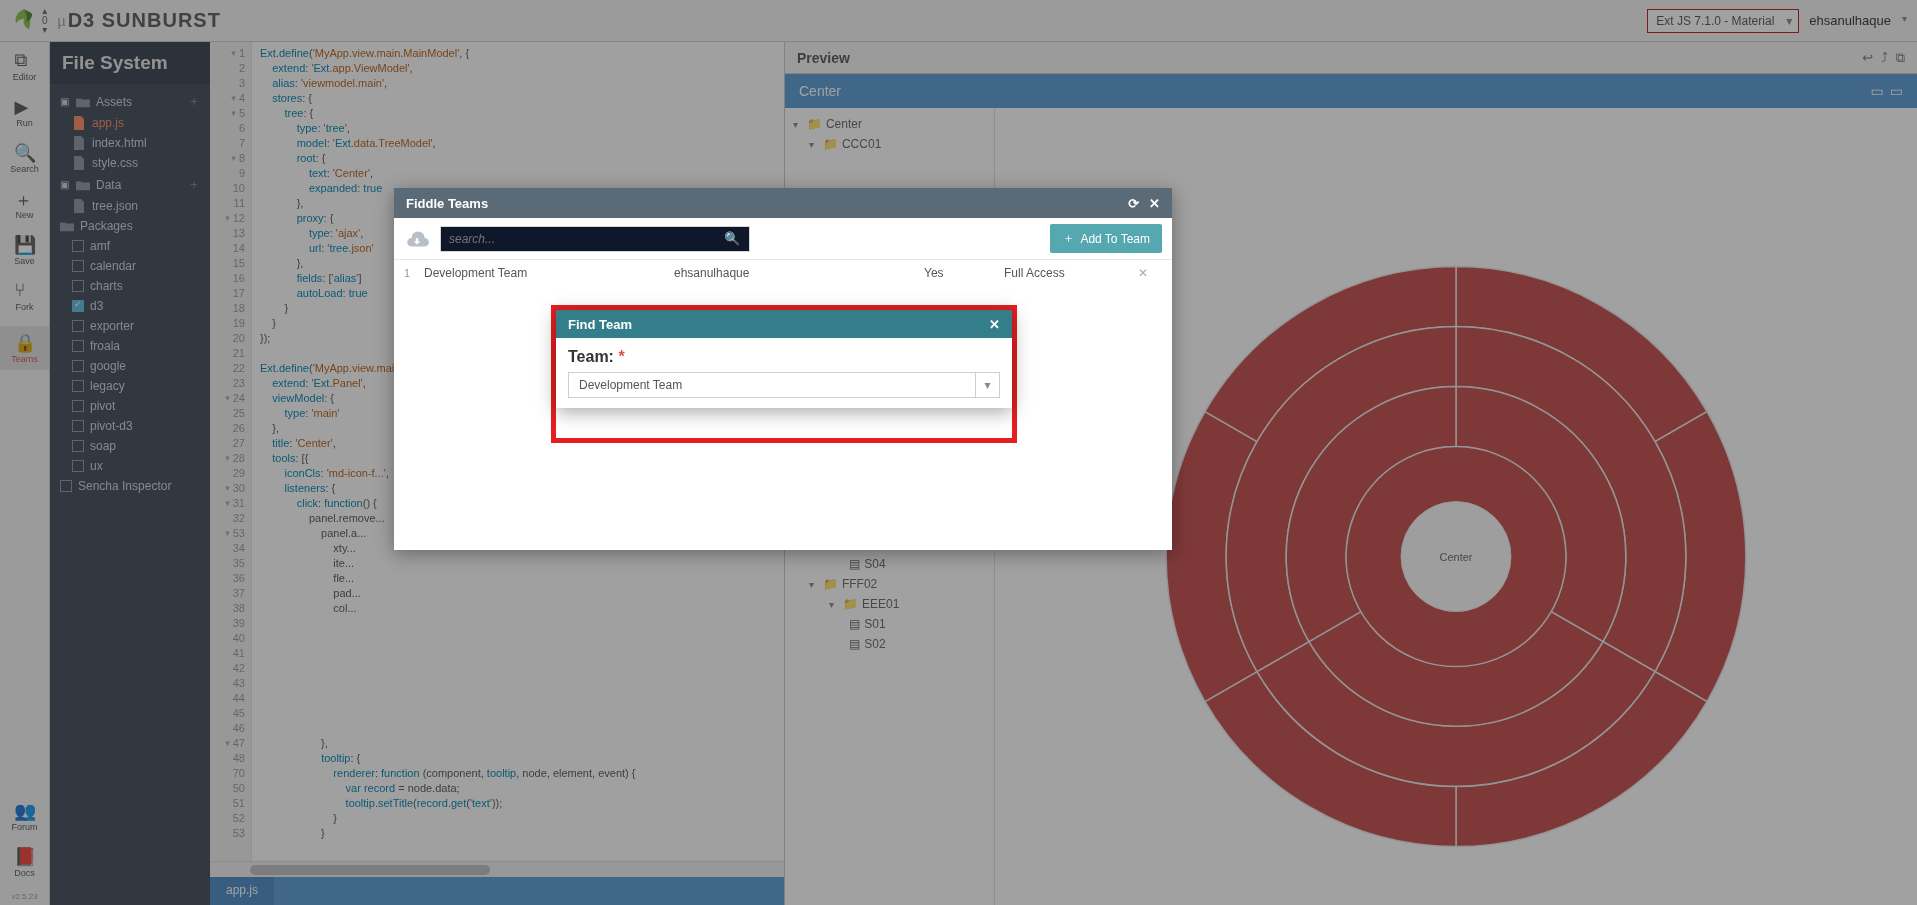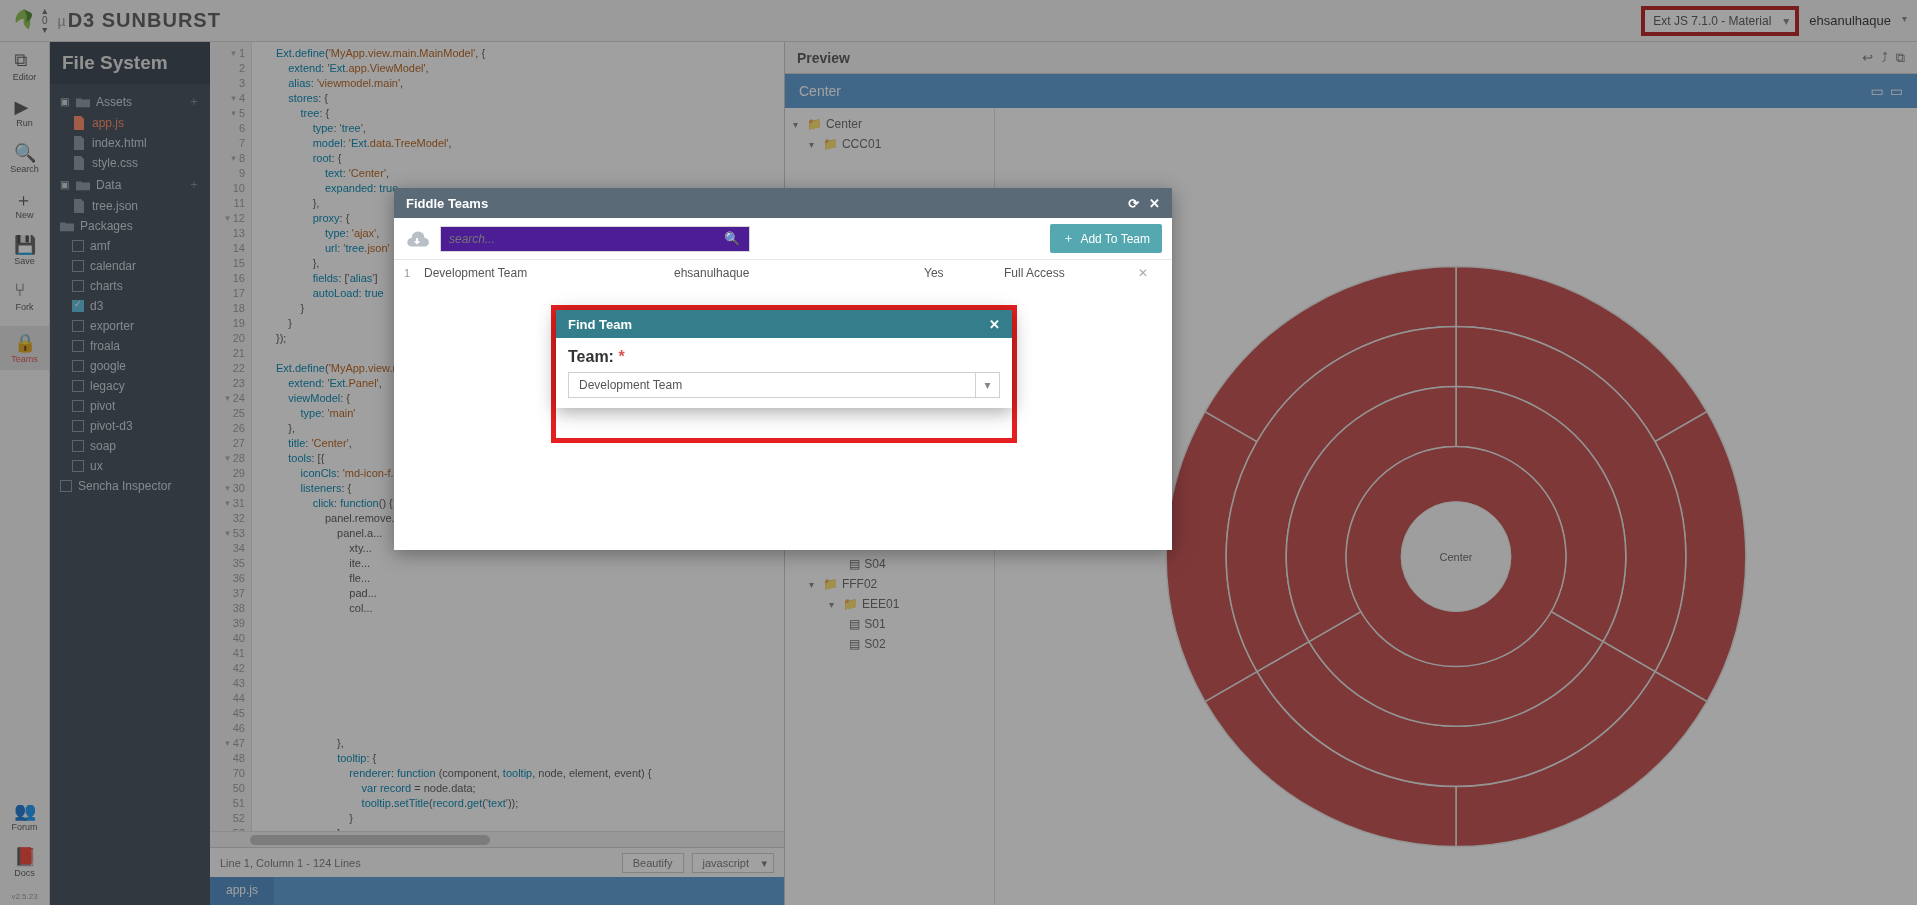--- a/index.html
+++ b/index.html
@@ -6,21 +6,21 @@
 body { background: #e8e8e8; width: 1917px; height: 905px; overflow: hidden; position: relative; font-size: 13px; color: #333; }
 
 
 .topbar { height: 42px; background: #f5f5f5; display: flex; align-items: center; padding: 0 10px; border-bottom: 1px solid #d0d0d0; }
 .logo-leaf { width: 28px; height: 28px; margin-right: 4px; }
 .vote-controls { display: flex; flex-direction: column; align-items: center; margin-right: 10px; font-size: 10px; color: #666; }
 .vote-controls .arrow { line-height: 8px; cursor: pointer; }
 .topbar .title-prefix { color: #999; font-size: 14px; margin-right: 2px; }
 .topbar .title { font-size: 20px; font-weight: 600; color: #5a5a5a; letter-spacing: 1px; }
 .topbar .right { margin-left: auto; display: flex; align-items: center; gap: 10px; }
-.framework-select { background: #fff; border: 4px solid #b91c1c; padding: 4px 24px 4px 8px; font-size: 12px; color: #555; position: relative; margin-left: 34px; }
+.framework-select { background: #fff; border: 1px solid #b91c1c; padding: 4px 24px 4px 8px; font-size: 12px; color: #555; position: relative; margin-left: 34px; }
 .framework-select::after { content: '▾'; position: absolute; right: 6px; color: #888; }
 .user-label { font-size: 13px; color: #333; padding-right: 16px; position: relative; }
 .user-label::after { content: '▾'; position: absolute; right: 0; color: #888; font-size: 10px; }
 
 
 .icon-sidebar { position: absolute; left: 0; top: 42px; bottom: 0; width: 50px; background: #f5f5f5; border-right: 1px solid #d0d0d0; display: flex; flex-direction: column; align-items: center; padding-top: 8px; }
 .icon-sidebar .tool { display: flex; flex-direction: column; align-items: center; margin-bottom: 14px; color: #555; cursor: pointer; }
 .icon-sidebar .tool svg, .icon-sidebar .tool .glyph { width: 20px; height: 20px; font-size: 18px; }
 .icon-sidebar .tool .label { font-size: 9px; margin-top: 2px; }
 .icon-sidebar .tool.active { color: #d9534f; background: #e0e0e0; width: 100%; padding: 6px 0; }
@@ -40,21 +40,21 @@
 .checkbox { width: 12px; height: 12px; border: 1px solid #8a97a3; display: inline-block; }
 .checkbox.checked { background: #5bc0de; border-color: #5bc0de; position: relative; }
 .checkbox.checked::after { content: '✓'; color: #fff; font-size: 9px; position: absolute; left: 1px; top: -2px; }
 
 
 .editor-wrap { position: absolute; left: 210px; top: 42px; bottom: 0; width: 575px; background: #fdfdfd; border-right: 1px solid #c8c8c8; display: flex; flex-direction: column; }
 .editor { flex: 1; display: flex; font-family: Consolas, Monaco, monospace; font-size: 11px; overflow: hidden; position: relative; }
 .gutter { width: 42px; background: #f0f0f0; color: #999; text-align: right; padding: 4px 6px 4px 0; line-height: 15px; border-right: 1px solid #e0e0e0; }
 .gutter .ln { display: flex; justify-content: flex-end; gap: 3px; }
 .gutter .fold { color: #aaa; font-size: 9px; }
-.code { flex: 1; padding: 4px 8px; line-height: 15px; white-space: pre; color: #555; overflow: hidden; margin-left: 16px; }
+.code { flex: 1; padding: 4px 8px; line-height: 15px; white-space: pre; color: #555; overflow: hidden; }
 .code .kw { color: #0086b3; }
 .code .str { color: #b55f18; }
 .code .lit { color: #0086b3; }
 .editor-hscroll { height: 16px; background: #f0f0f0; border-top: 1px solid #ddd; position: relative; }
 .editor-hscroll .thumb { position: absolute; height: 10px; background: #c0c0c0; border-radius: 5px; top: 3px; left: 40px; width: 240px; }
 .editor-status { height: 30px; border-top: 1px solid #d0d0d0; display: flex; align-items: center; padding: 0 10px; font-size: 11px; color: #777; background: #fafafa; }
 .editor-status .right { margin-left: auto; display: flex; gap: 8px; }
 .editor-status .btn { border: 1px solid #ccc; padding: 3px 10px; background: #fff; }
 .editor-status .select { border: 1px solid #ccc; padding: 3px 24px 3px 10px; background: #fff; position: relative; }
 .editor-status .select::after { content: '▾'; position: absolute; right: 6px; }
@@ -76,21 +76,21 @@
 
 
 .sunburst-col svg { position: absolute; left: 50%; top: 50%; transform: translate(-50%, -42%); }
 
 
 .modal-teams { position: absolute; left: 394px; top: 188px; width: 778px; height: 362px; background: #fff; box-shadow: 0 4px 18px rgba(0,0,0,0.35); display: flex; flex-direction: column; z-index: 20; }
 .modal-teams .mheader { height: 30px; background: #5a6a77; color: #fff; display: flex; align-items: center; padding: 0 12px; font-size: 13px; font-weight: 600; }
 .modal-teams .mheader .icons { margin-left: auto; display: flex; gap: 10px; }
 .modal-teams .toolbar { height: 42px; display: flex; align-items: center; padding: 0 10px; gap: 10px; border-bottom: 1px solid #e6e6e6; }
 .modal-teams .cloud-icon { width: 26px; height: 20px; color: #b8bfc6; }
-.modal-teams .search-box { flex: 0 0 310px; border: 1px solid #d6d6d6; height: 26px; display: flex; align-items: center; padding: 0 8px; background: #4c1d95; }
+.modal-teams .search-box { flex: 0 0 310px; border: 1px solid #d6d6d6; height: 26px; display: flex; align-items: center; padding: 0 8px; background: #0f172a; }
 .modal-teams .search-box input { flex: 1; border: none; outline: none; background: transparent; font-size: 12px; font-style: italic; color: #888; }
 .modal-teams .search-box .mag { color: #888; }
 .modal-teams .add-btn { margin-left: auto; background: #56a8b0; color: #fff; padding: 6px 12px; font-size: 12px; display: flex; align-items: center; gap: 6px; border-radius: 2px; }
 .modal-teams .grid-head { display: flex; padding: 8px 24px; font-size: 12px; font-weight: 700; color: #444; border-bottom: 1px solid #e6e6e6; }
 .modal-teams .grid-row { display: flex; padding: 6px 24px; font-size: 12px; color: #555; align-items: center; }
 .modal-teams .grid-row .rownum { width: 20px; color: #999; font-size: 11px; margin-left: -14px; }
 .col-name { flex: 0 0 250px; }
 .col-creator { flex: 0 0 250px; }
 .col-public { flex: 0 0 80px; }
 .col-perm { flex: 1; }
@@ -493,27 +493,20 @@
         <div class="ln">
           <span class="fold">&nbsp;</span>
           <span>53</span>
         </div>
       </div>
     <div class="code" id="code"><div><span class="kw">Ext</span>.<span class="kw">define</span>(<span class="str">'MyApp.view.main.MainModel'</span>, {</div><div>    <span class="kw">extend</span>: <span class="str">'<span class="kw">Ext</span>.app.ViewModel'</span>,</div><div>    <span class="kw">alias</span>: <span class="str">'viewmodel.main'</span>,</div><div>    <span class="kw">stores</span>: {</div><div>        <span class="kw">tree</span>: {</div><div>            <span class="kw">type</span>: <span class="str">'<span class="kw">tree</span>'</span>,</div><div>            <span class="kw">model</span>: <span class="str">'<span class="kw">Ext</span>.data.TreeModel'</span>,</div><div>            <span class="kw">root</span>: {</div><div>                <span class="kw">text</span>: <span class="str">'Center'</span>,</div><div>                <span class="kw">expanded</span>: <span class="lit">true</span></div><div>            },</div><div>            <span class="kw">proxy</span>: {</div><div>                <span class="kw">type</span>: <span class="str">'ajax'</span>,</div><div>                <span class="kw">url</span>: <span class="str">'<span class="kw">tree</span>.json'</span></div><div>            },</div><div>            <span class="kw">fields</span>: [<span class="str">'<span class="kw">alias</span>'</span>]</div><div>            <span class="kw">autoLoad</span>: <span class="lit">true</span></div><div>        }</div><div>    }</div><div>});</div><div>&nbsp;</div><div><span class="kw">Ext</span>.<span class="kw">define</span>(<span class="str">'MyApp.view.main'</span>, {</div><div>    <span class="kw">extend</span>: <span class="str">'<span class="kw">Ext</span>.Panel'</span>,</div><div>    <span class="kw">viewModel</span>: {</div><div>        <span class="kw">type</span>: <span class="str">'main'</span></div><div>    },</div><div>    <span class="kw">title</span>: <span class="str">'Center'</span>,</div><div>    <span class="kw">tools</span>: [{</div><div>        <span class="kw">iconCls</span>: <span class="str">'md-icon-f...'</span>,</div><div>        <span class="kw">listeners</span>: {</div><div>            <span class="kw">click</span>: <span class="kw">function</span>() {</div><div>                panel.remove...</div><div>                    panel.a...</div><div>                        xty...</div><div>                        ite...</div><div>                        fle...</div><div>                        pad...</div><div>                        col...</div><div>&nbsp;</div><div>&nbsp;</div><div>&nbsp;</div><div>&nbsp;</div><div>&nbsp;</div><div>&nbsp;</div><div>&nbsp;</div><div>&nbsp;</div><div>                    },</div><div>                    <span class="kw">tooltip</span>: {</div><div>                        <span class="kw">renderer</span>: <span class="kw">function</span> (component, <span class="kw">tooltip</span>, node, element, event) {</div><div>                            <span class="kw">var</span> <span class="kw">record</span> = node.data;</div><div>                            <span class="kw">tooltip</span>.<span class="kw">setTitle</span>(<span class="kw">record</span>.<span class="kw">get</span>(<span class="str">'<span class="kw">text</span>'</span>));</div><div>                        }</div><div>                    }</div></div>
   </div>
   <div class="editor-hscroll">
       <div class="thumb"></div>
     </div>
-  <div class="editor-status">
-    <span>Line 1, Column 1 - 124 Lines</span>
-    <div class="right">
-      <div class="btn">Beautify</div>
-      <div class="select"><span>javascript</span></div>
-    </div>
-  </div>
   <div class="editor-tabs">
     <div class="tab">app.js</div>
   </div>
 </div>
 
 <div class="preview-wrap">
   <div class="preview-header">
     <span class="title">Preview</span>
     <div class="icons">
       <span>↩</span>

